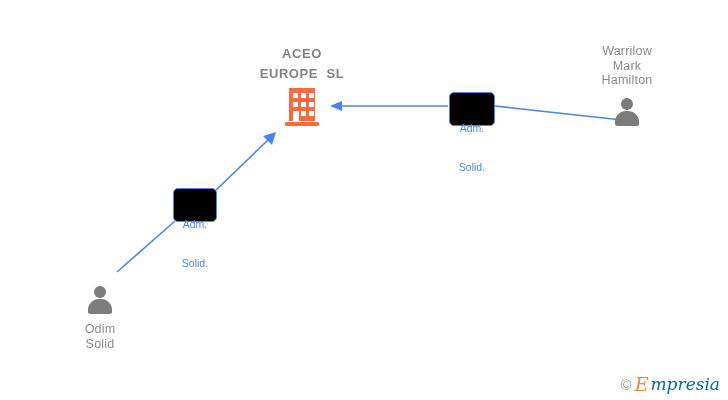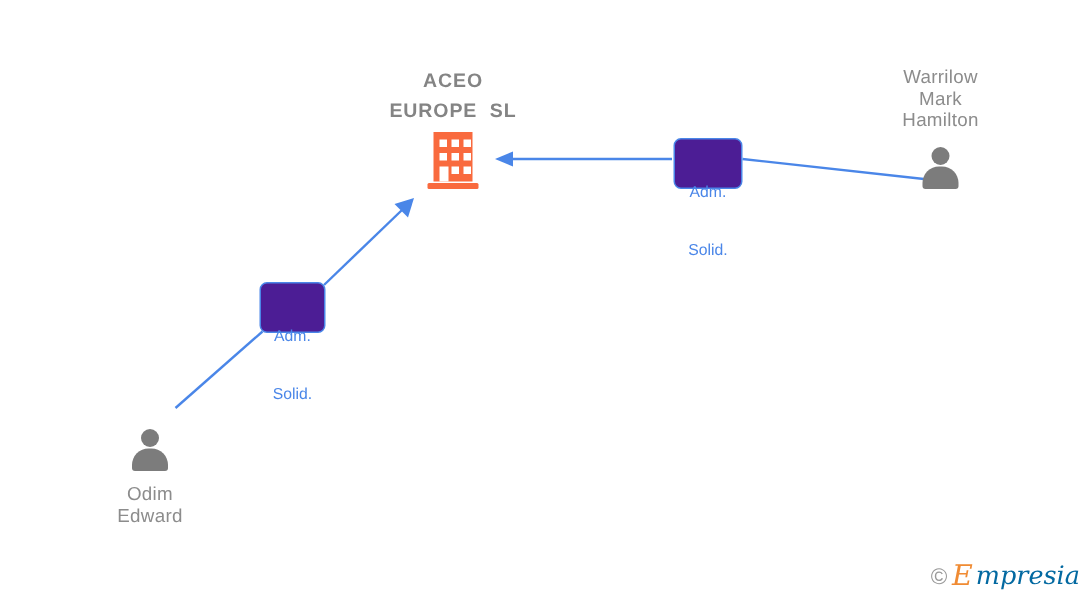--- a/index.html
+++ b/index.html
@@ -109,21 +109,21 @@
     height: 15px;
     background: #7c7c7c;
     border-radius: 11px 11px 2px 2px;
   }
   
   .rel-box {
     position: absolute;
     box-sizing: border-box;
     border: 1.4px solid #4a86e8;
     border-radius: 5px;
-    background: #4c1d95;
+    background: #000000;
     color: #4a86e8;
     font-size: 10.5px;
     line-height: 13px;
     text-align: center;
     padding: 3px 5px 3px 5px;
     white-space: pre;
     font-family: "Liberation Sans", sans-serif;
   }
   
   .watermark {
@@ -201,21 +201,21 @@
       <div class="body"></div>
     </div>
   </div>
 
   <div class="node" style="left:50px; top:286px; width:100px; height:72px;">
     <div class="person" style="left:35px; top:0px;">
       <div class="head"></div>
       <div class="body"></div>
     </div>
     <div class="node-label person-label" style="left:0; top:36px; width:100px;">Odim
-Edward</div>
+Solid</div>
   </div>
 
   <div class="rel-box" style="left:449px; top:92px; width:46px; height:34px;">
     <div>Adm.</div>
     <div>Solid.</div>
   </div>
 
   <div class="rel-box" style="left:173px; top:188px; width:44px; height:34px;">
     <div>Adm.</div>
     <div>Solid.</div>

